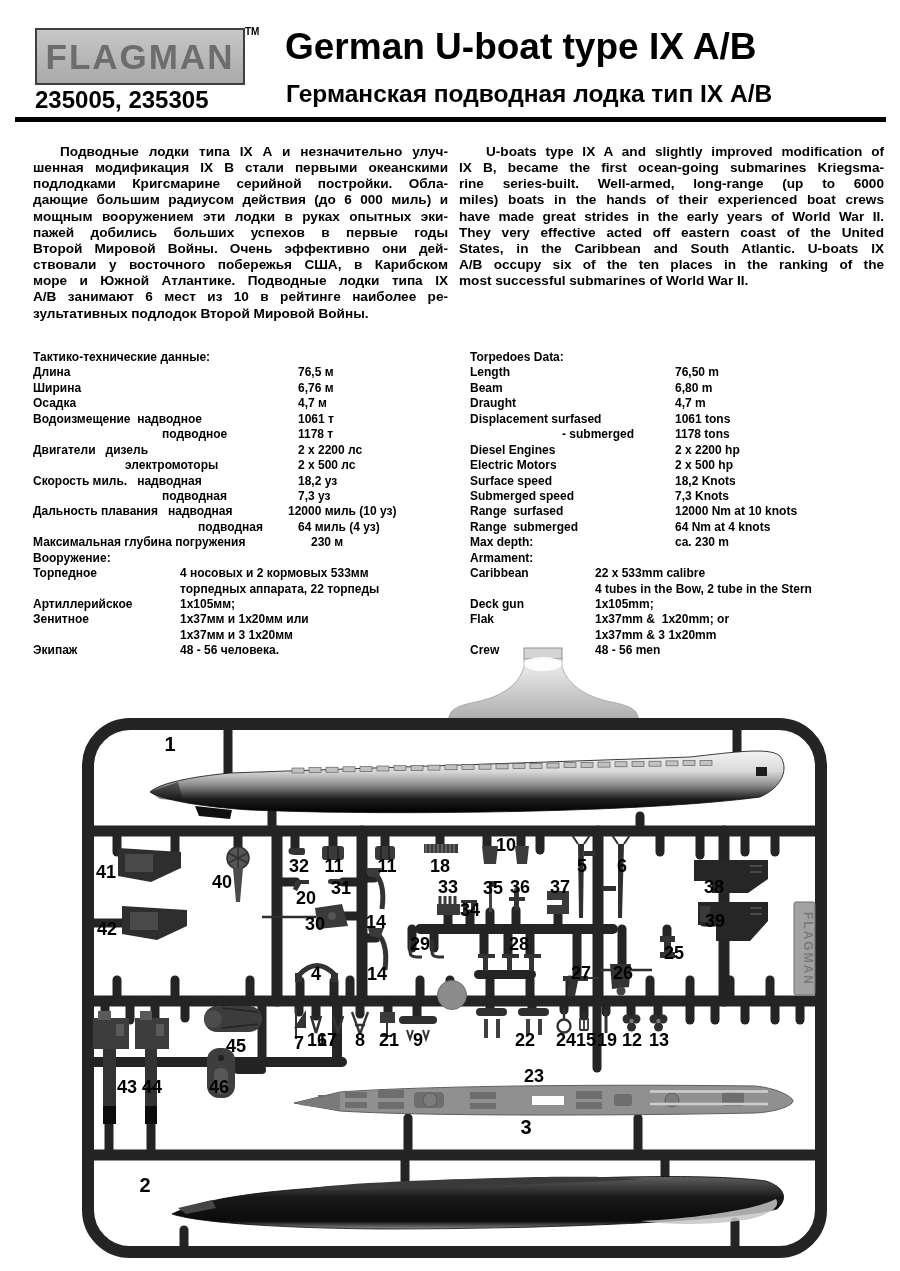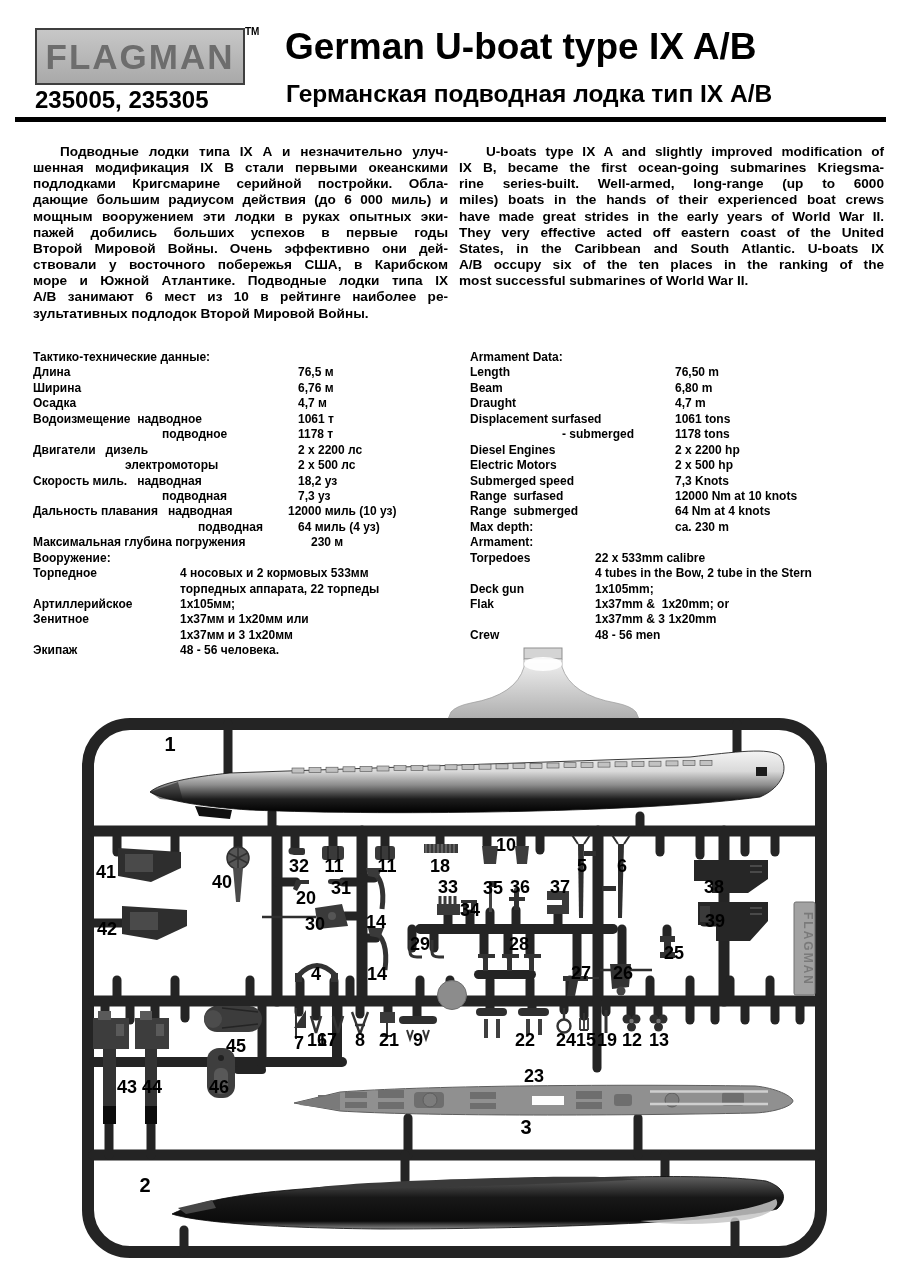--- a/index.html
+++ b/index.html
@@ -99,36 +99,37 @@
         <div class="srow"><span class="slab">Торпедное</span><span class="sval">4 носовых и 2 кормовых 533мм</span></div>
         <div class="srow"><span class="slab"></span><span class="sval">торпедных аппарата, 22 торпеды</span></div>
         <div class="srow"><span class="slab">Артиллерийское</span><span class="sval">1х105мм;</span></div>
         <div class="srow"><span class="slab">Зенитное</span><span class="sval">1х37мм и 1х20мм или</span></div>
         <div class="srow"><span class="slab"></span><span class="sval">1х37мм и 3 1х20мм</span></div>
         <div class="srow"><span class="slab">Экипаж</span><span class="sval">48 - 56 человека.</span></div>
       </div>
     </div>
   <div id="specs-en" class="specs">
       <div class="msec">
-        <div class="srow">Armament Data:</div>
+        <div class="srow">Torpedoes Data:</div>
         <div class="srow"><span class="slab">Length</span><span class="sval">76,50 m</span></div>
         <div class="srow"><span class="slab">Beam</span><span class="sval">6,80 m</span></div>
         <div class="srow"><span class="slab">Draught</span><span class="sval">4,7 m</span></div>
         <div class="srow"><span class="slab">Displacement surfased</span><span class="sval">1061 tons</span></div>
         <div class="srow"><span class="slab" style="padding-left: 92px;">- submerged</span><span class="sval">1178 tons</span></div>
         <div class="srow"><span class="slab">Diesel Engines</span><span class="sval">2 x 2200 hp</span></div>
         <div class="srow"><span class="slab">Electric Motors</span><span class="sval">2 x 500 hp</span></div>
+        <div class="srow"><span class="slab">Surface speed</span><span class="sval">18,2 Knots</span></div>
         <div class="srow"><span class="slab">Submerged speed</span><span class="sval">7,3 Knots</span></div>
         <div class="srow"><span class="slab">Range  surfased</span><span class="sval">12000 Nm at 10 knots</span></div>
         <div class="srow"><span class="slab">Range  submerged</span><span class="sval">64 Nm at 4 knots</span></div>
         <div class="srow"><span class="slab">Max depth:</span><span class="sval">ca. 230 m</span></div>
       </div>
       <div class="asec">
         <div class="srow">Armament:</div>
-        <div class="srow"><span class="slab">Torpedoes</span><span class="sval">22 x 533mm calibre</span></div>
+        <div class="srow"><span class="slab">Caribbean</span><span class="sval">22 x 533mm calibre</span></div>
         <div class="srow"><span class="slab"></span><span class="sval">4 tubes in the Bow, 2 tube in the Stern</span></div>
         <div class="srow"><span class="slab">Deck gun</span><span class="sval">1x105mm;</span></div>
         <div class="srow"><span class="slab">Flak</span><span class="sval">1x37mm &amp;  1x20mm; or</span></div>
         <div class="srow"><span class="slab"></span><span class="sval">1x37mm &amp; 3 1x20mm</span></div>
         <div class="srow"><span class="slab">Crew</span><span class="sval">48 - 56 men</span></div>
       </div>
     </div>
 
   <svg id="sprue-svg" viewBox="0 0 900 631">
     <defs>

